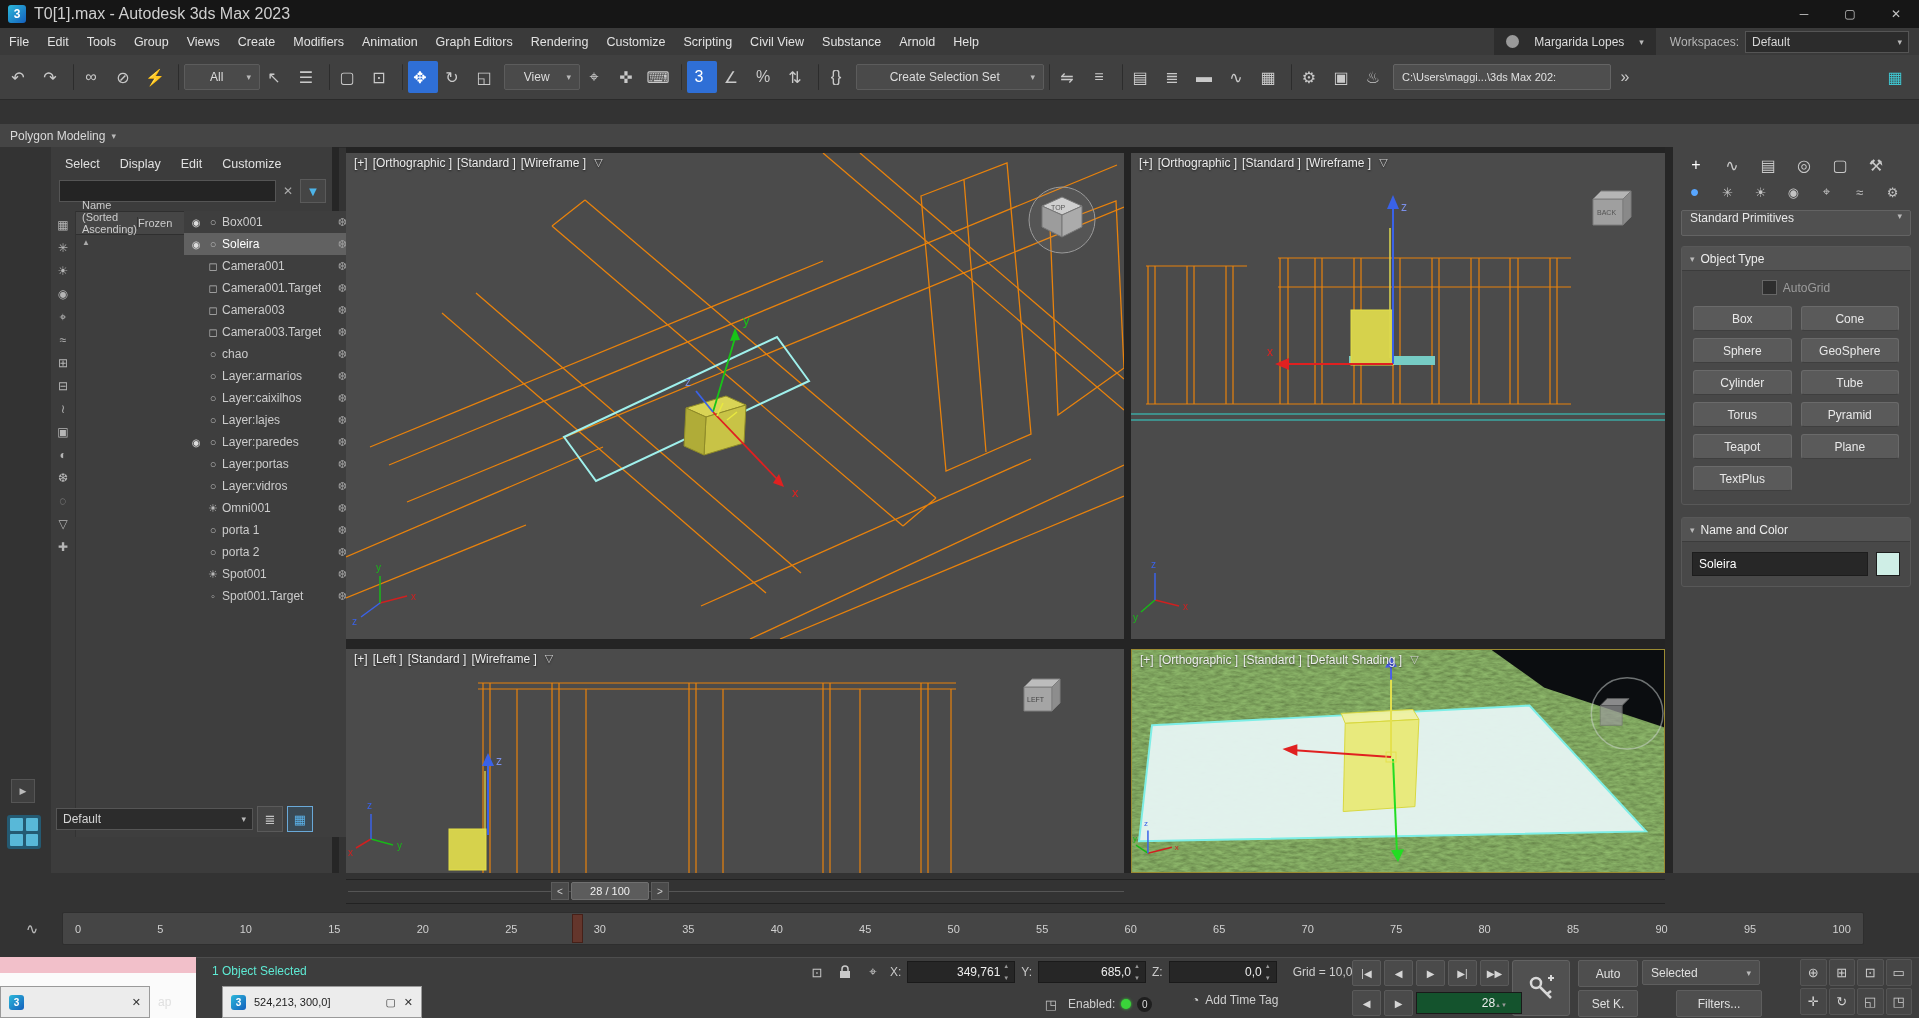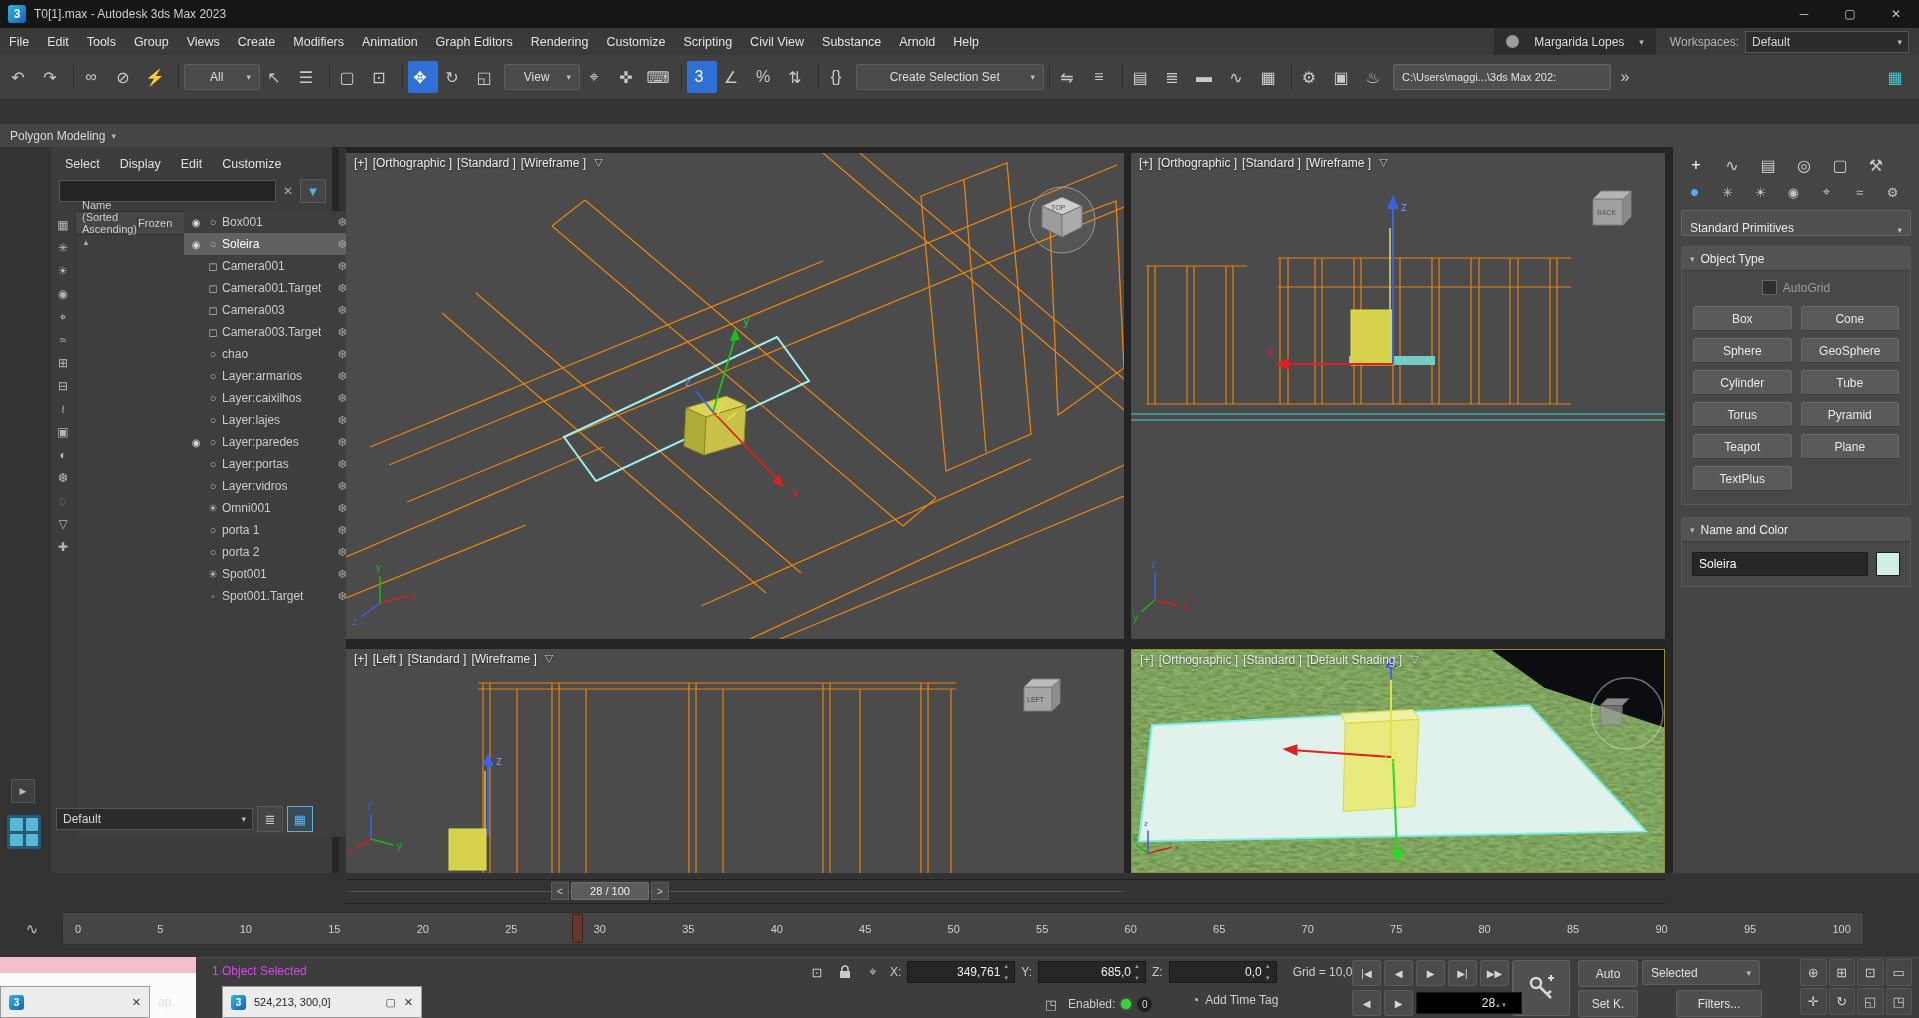--- a/index.html
+++ b/index.html
@@ -1,21 +1,21 @@
 <!DOCTYPE html>
 <html><head>
 <meta charset="utf-8">
 <style>
   html,body{margin:0;padding:0;background:#2b2b2b}
   #app{position:relative;width:1919px;height:1018px;background:#333;overflow:hidden;
        font-family:"Liberation Sans",sans-serif;color:#d6d6d6;font-size:12px}
   
   .titlebar{position:absolute;top:0;left:0;right:0;height:28px;background:#161616;display:flex;align-items:center;padding-left:8px}
   .applogo{width:18px;height:18px;border-radius:3px;background:linear-gradient(135deg,#2cb8da,#1460bd);color:#fff;font-weight:bold;font-size:12px;display:flex;align-items:center;justify-content:center;margin-right:8px}
-  .title{font-size:12px;color:#cfcfcf}
+  .title{font-size:16px;color:#cfcfcf}
   .winbtns{margin-left:auto;display:flex;height:100%}
   .wbtn{width:46px;display:flex;align-items:center;justify-content:center;color:#c5c5c5;font-size:12px}
   
   .menubar{position:absolute;top:28px;left:0;right:0;height:27px;background:#3a3a3a;border-bottom:1px solid #2c2c2c;display:flex;align-items:center}
   .menus{display:flex}
   .mitem{padding:0 9px;line-height:26px;font-size:12.5px;color:#e2e2e2}
   .useritem{margin-left:auto;height:100%;display:flex;align-items:center;gap:15px;background:#2d2d2d;padding:0 12px;font-size:12px;color:#ddd}
   .avatar{width:13px;height:13px;border-radius:50%;background:#9a9a9a}
   .caret{font-size:9px;color:#b9b9b9}
   .wslabel{color:#b5b5b5;margin:0 6px 0 14px}
@@ -80,21 +80,21 @@
   .vplabel{position:absolute;top:3px;left:8px;display:flex;gap:5px;font-size:12px;color:#ececec;text-shadow:0 1px 2px rgba(0,0,0,.6);z-index:2;white-space:nowrap}
   .vpfunnel{color:#cfcfcf;font-size:11px;margin-left:3px}
   
   .cmdpanel{position:absolute;top:147px;left:1665px;width:254px;height:726px;background:#454545;border-left:8px solid #262626;box-sizing:border-box}
   .cp-tabs{display:flex;align-items:center;gap:2px;padding:5px 6px 2px}
   .cptab{width:34px;height:26px;display:flex;align-items:center;justify-content:center;color:#c8c8c8;font-size:16px}
   .cptab.active{color:#fff}
   .cp-cats{display:flex;align-items:center;gap:2px;padding:0 6px 4px}
   .cpcat{width:31px;height:24px;display:flex;align-items:center;justify-content:center;color:#c2c2c2;font-size:13px}
   .cpcat.active{color:#58a6ff;font-size:16px}
-  .cp-drop{margin:2px 8px 10px;height:24px;background:#505050;border:1px solid #636363;border-radius:2px;display:flex;align-items:flex-end;justify-content:space-between;padding:0 8px;color:#e8e8e8}
+  .cp-drop{margin:2px 8px 10px;height:24px;background:#505050;border:1px solid #636363;border-radius:2px;display:flex;align-items:flex-start;justify-content:space-between;padding:0 8px;color:#e8e8e8}
   .rollout{margin:0 8px 12px;background:#484848;border:1px solid #585858;border-radius:3px}
   .roll-head{height:23px;background:#535353;display:flex;align-items:center;gap:6px;padding:0 8px;color:#eee;border-bottom:1px solid #3c3c3c}
   .autogrid{display:flex;align-items:center;justify-content:center;gap:6px;padding:9px 0 2px;color:#9c9c9c}
   .checkbox{width:13px;height:13px;background:#2e2e2e;border:1px solid #666}
   .cp-buttons{display:grid;grid-template-columns:1fr 1fr;gap:7px 9px;padding:9px 11px 13px}
   .cpbtn{height:23px;background:#5a5a5a;border:1px solid #6a6a6a;border-bottom-color:#3f3f3f;border-radius:3px;display:flex;align-items:center;justify-content:center;color:#e8e8e8}
   .namerow{display:flex;align-items:center;gap:8px;padding:10px}
   .nameinput{flex:1;height:22px;background:#272727;border:1px solid #1d1d1d;color:#fff;padding:0 6px;font:12px "Liberation Sans",sans-serif;min-width:0}
   .swatch{width:22px;height:22px;border:1px solid #1d1d1d}
   
@@ -104,37 +104,37 @@
   .sbtn{width:16px;background:#4a4a4a;border:1px solid #5c5c5c;color:#ccc;font-size:10px;display:flex;align-items:center;justify-content:center}
   .sval{width:76px;background:#5c5c5c;border:1px solid #707070;color:#f0f0f0;font-size:11px;display:flex;align-items:center;justify-content:center;border-radius:2px}
   
   .curvebtn{position:absolute;top:916px;left:12px;width:40px;height:26px;color:#b9b9b9;font-size:15px;display:flex;align-items:center;justify-content:center}
   .ruler{position:absolute;top:912px;left:62px;width:1802px;height:33px;background:#454545;border:1px solid #2e2e2e;border-radius:2px;box-sizing:border-box}
   .rlabels{position:absolute;left:12px;right:12px;top:0;bottom:0;display:flex;justify-content:space-between;align-items:center;font-size:11px;color:#d0d0d0}
   .rmarker{position:absolute;top:1px;bottom:1px;width:9px;background:#64362c;border:1px solid #462018;left:calc(12px + (100% - 24px)*0.28)}
   
   .status1{position:absolute;top:957px;left:0;width:1919px;height:30px;background:#3d3d3d;border-top:1px solid #4d4d4d}
   .status2{position:absolute;top:987px;left:0;width:1919px;height:31px;background:#3d3d3d}
-  .selinfo{position:absolute;left:212px;top:964px;color:#d946ef}
+  .selinfo{position:absolute;left:212px;top:964px;color:#5eead4}
   .coords{position:absolute;left:806px;top:960px;display:flex;align-items:center;gap:6px;height:24px}
   .sico{width:22px;height:22px;display:flex;align-items:center;justify-content:center;color:#c3c3c3;font-size:13px}
   .axlabel{color:#c9c9c9}
   .axfield{width:86px;height:20px;background:#262626;border:1px solid #1a1a1a;color:#eee;display:flex;align-items:center;justify-content:flex-end;padding:0 14px 0 6px;position:relative}
   .axfield .spin{position:absolute;right:2px;top:1px;bottom:1px;width:9px;display:flex;flex-direction:column;justify-content:space-between;font-size:6px;color:#999;line-height:6px}
   .gridinfo{color:#cfcfcf;margin-left:10px}
   .playback{position:absolute;left:1352px;top:960px;display:flex;gap:3px}
   .pbtn{width:27px;height:24px;background:#4a4a4a;border:1px solid #5a5a5a;border-radius:2px;color:#d5d5d5;font-size:10px;display:flex;align-items:center;justify-content:center}
   .bigkey{position:absolute;left:1512px;top:960px;width:56px;height:54px;background:#505050;border:1px solid #626262;border-radius:3px;display:flex;align-items:center;justify-content:center}
   .smallbtn{position:absolute;height:25px;background:#4e4e4e;border:1px solid #5e5e5e;border-radius:2px;color:#e0e0e0;display:flex;align-items:center;justify-content:center}
   .autobtn{left:1578px;top:960px;width:58px}
   .seldrop{left:1642px;top:960px;width:118px;justify-content:space-between;padding:0 8px;box-sizing:border-box}
   .setkbtn{left:1578px;top:990px;width:58px}
   .filtersbtn{left:1676px;top:990px;width:84px}
   .timecluster{position:absolute;left:1352px;top:990px;display:flex;gap:3px;align-items:center}
-  .timefield{width:84px;height:20px;background:#000000;border:1px solid #1a1a1a;color:#eee;display:flex;align-items:center;justify-content:flex-end;padding:0 14px 0 6px;position:relative}
+  .timefield{width:84px;height:20px;background:#14532d;border:1px solid #1a1a1a;color:#eee;display:flex;align-items:center;justify-content:flex-end;padding:0 14px 0 6px;position:relative}
   .navgrid{position:absolute;left:1800px;top:959px;width:112px;height:56px;display:grid;grid-template-columns:repeat(4,1fr);gap:2px}
   .navbtn{background:#464646;border:1px solid #555;color:#cfcfcf;display:flex;align-items:center;justify-content:center;font-size:13px;border-radius:2px}
   .enabledrow{position:absolute;left:1040px;top:993px;display:flex;align-items:center;gap:6px;color:#cfcfcf}
   .greendot{width:10px;height:10px;border-radius:50%;background:#3ad43a;box-shadow:0 0 3px #3ad43a}
   .zerobadge{width:15px;height:15px;border-radius:50%;background:#1f1f1f;color:#ddd;font-size:10px;display:flex;align-items:center;justify-content:center}
   .timetag{position:absolute;left:1192px;top:993px;display:flex;align-items:center;gap:6px;color:#cfcfcf}
   
   .lpink{position:absolute;left:0;top:957px;width:196px;height:16px;background:#f2c0ca;border-bottom:1px solid #c9a0a8}
   .lwhite{position:absolute;left:0;top:973px;width:196px;height:45px;background:#fbfbfb}
   .minibar{position:absolute;top:986px;height:32px;background:#ececec;border:1px solid #9a9a9a;display:flex;align-items:center;gap:8px;padding:0 8px;box-sizing:border-box;color:#222;font-size:11px}

